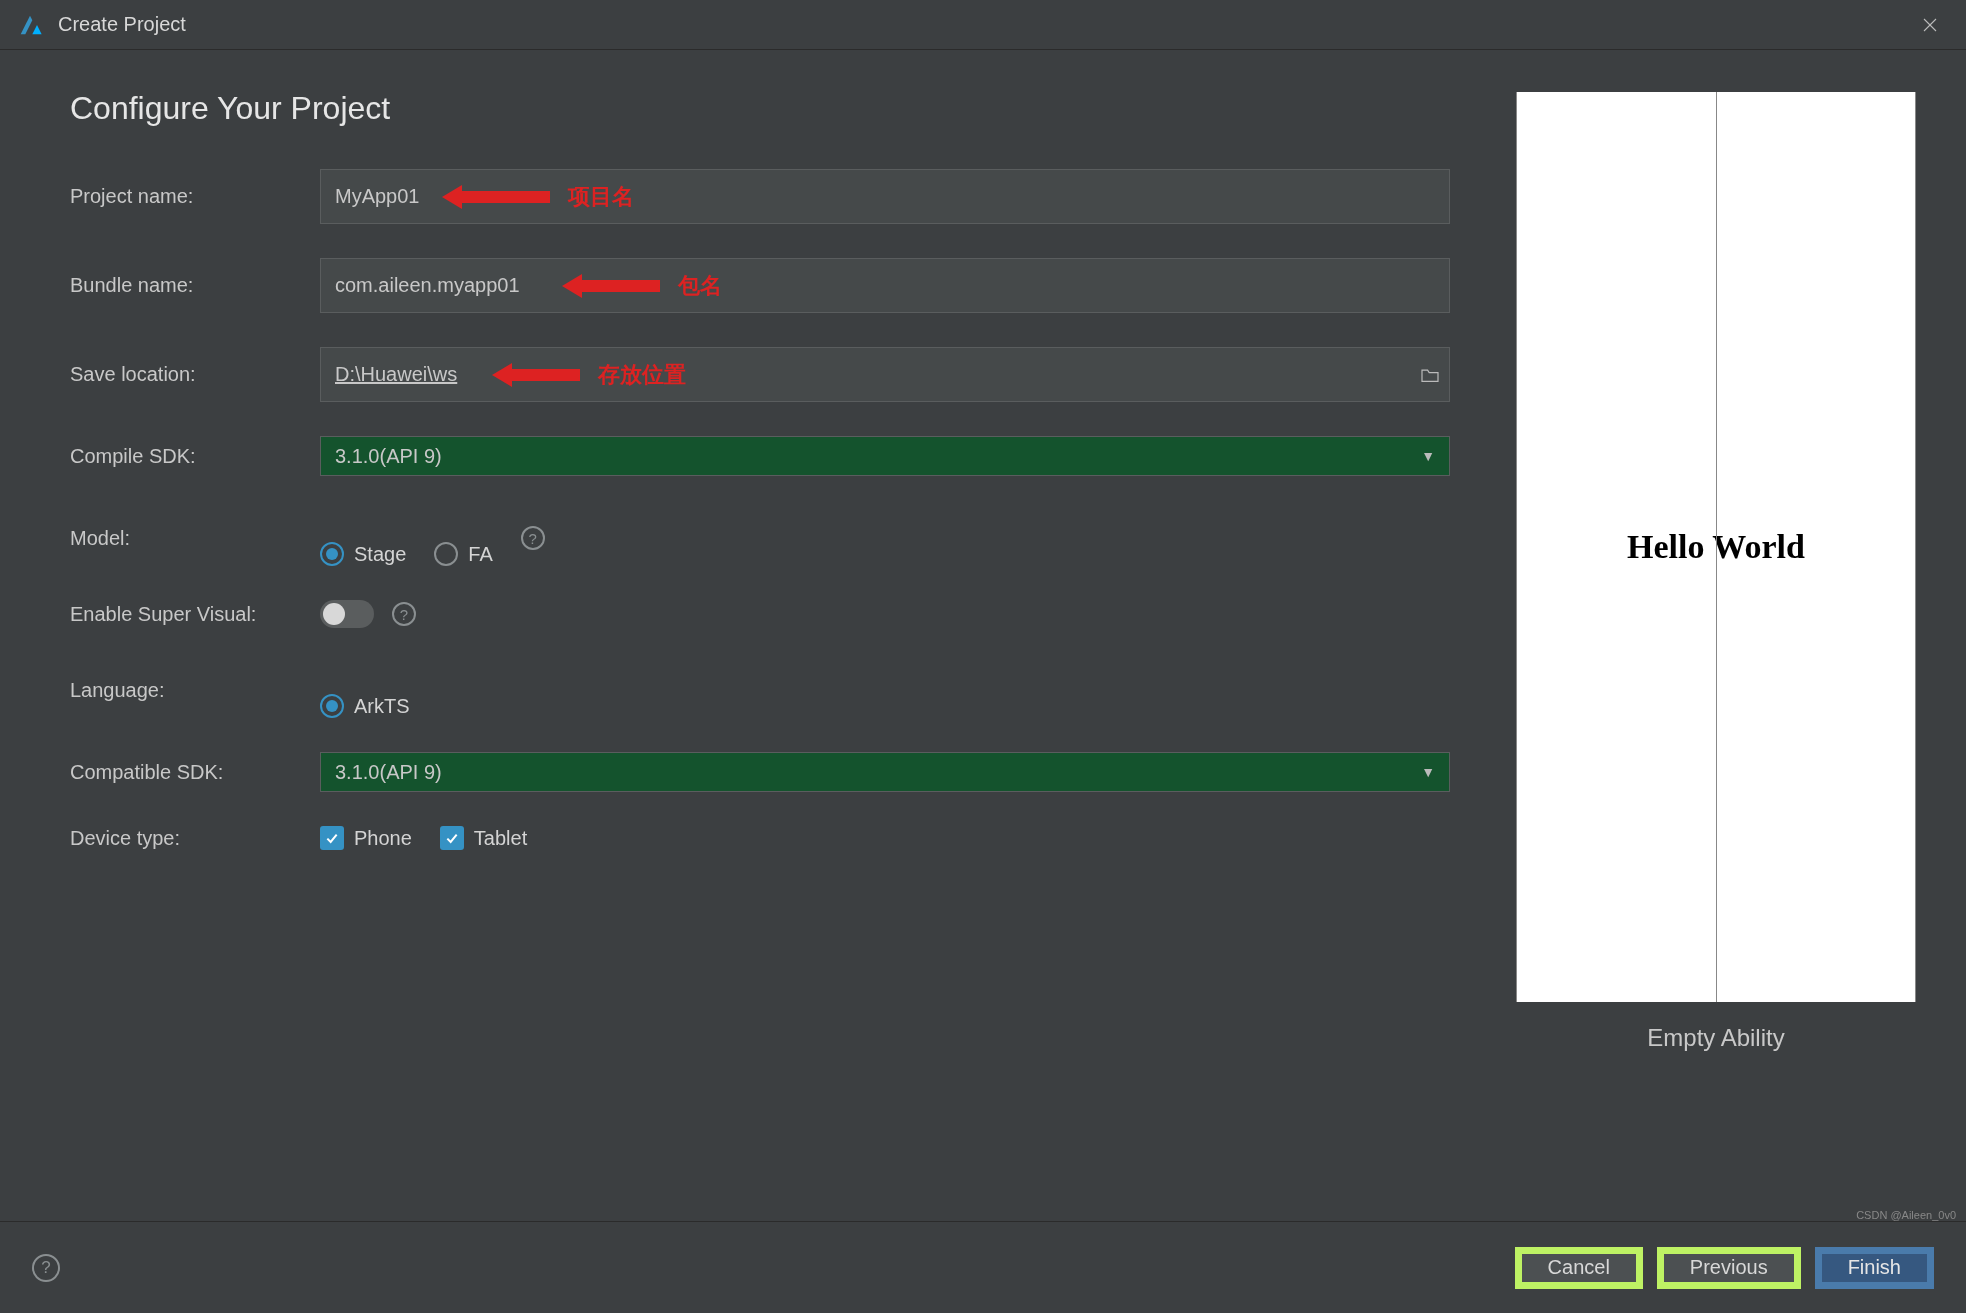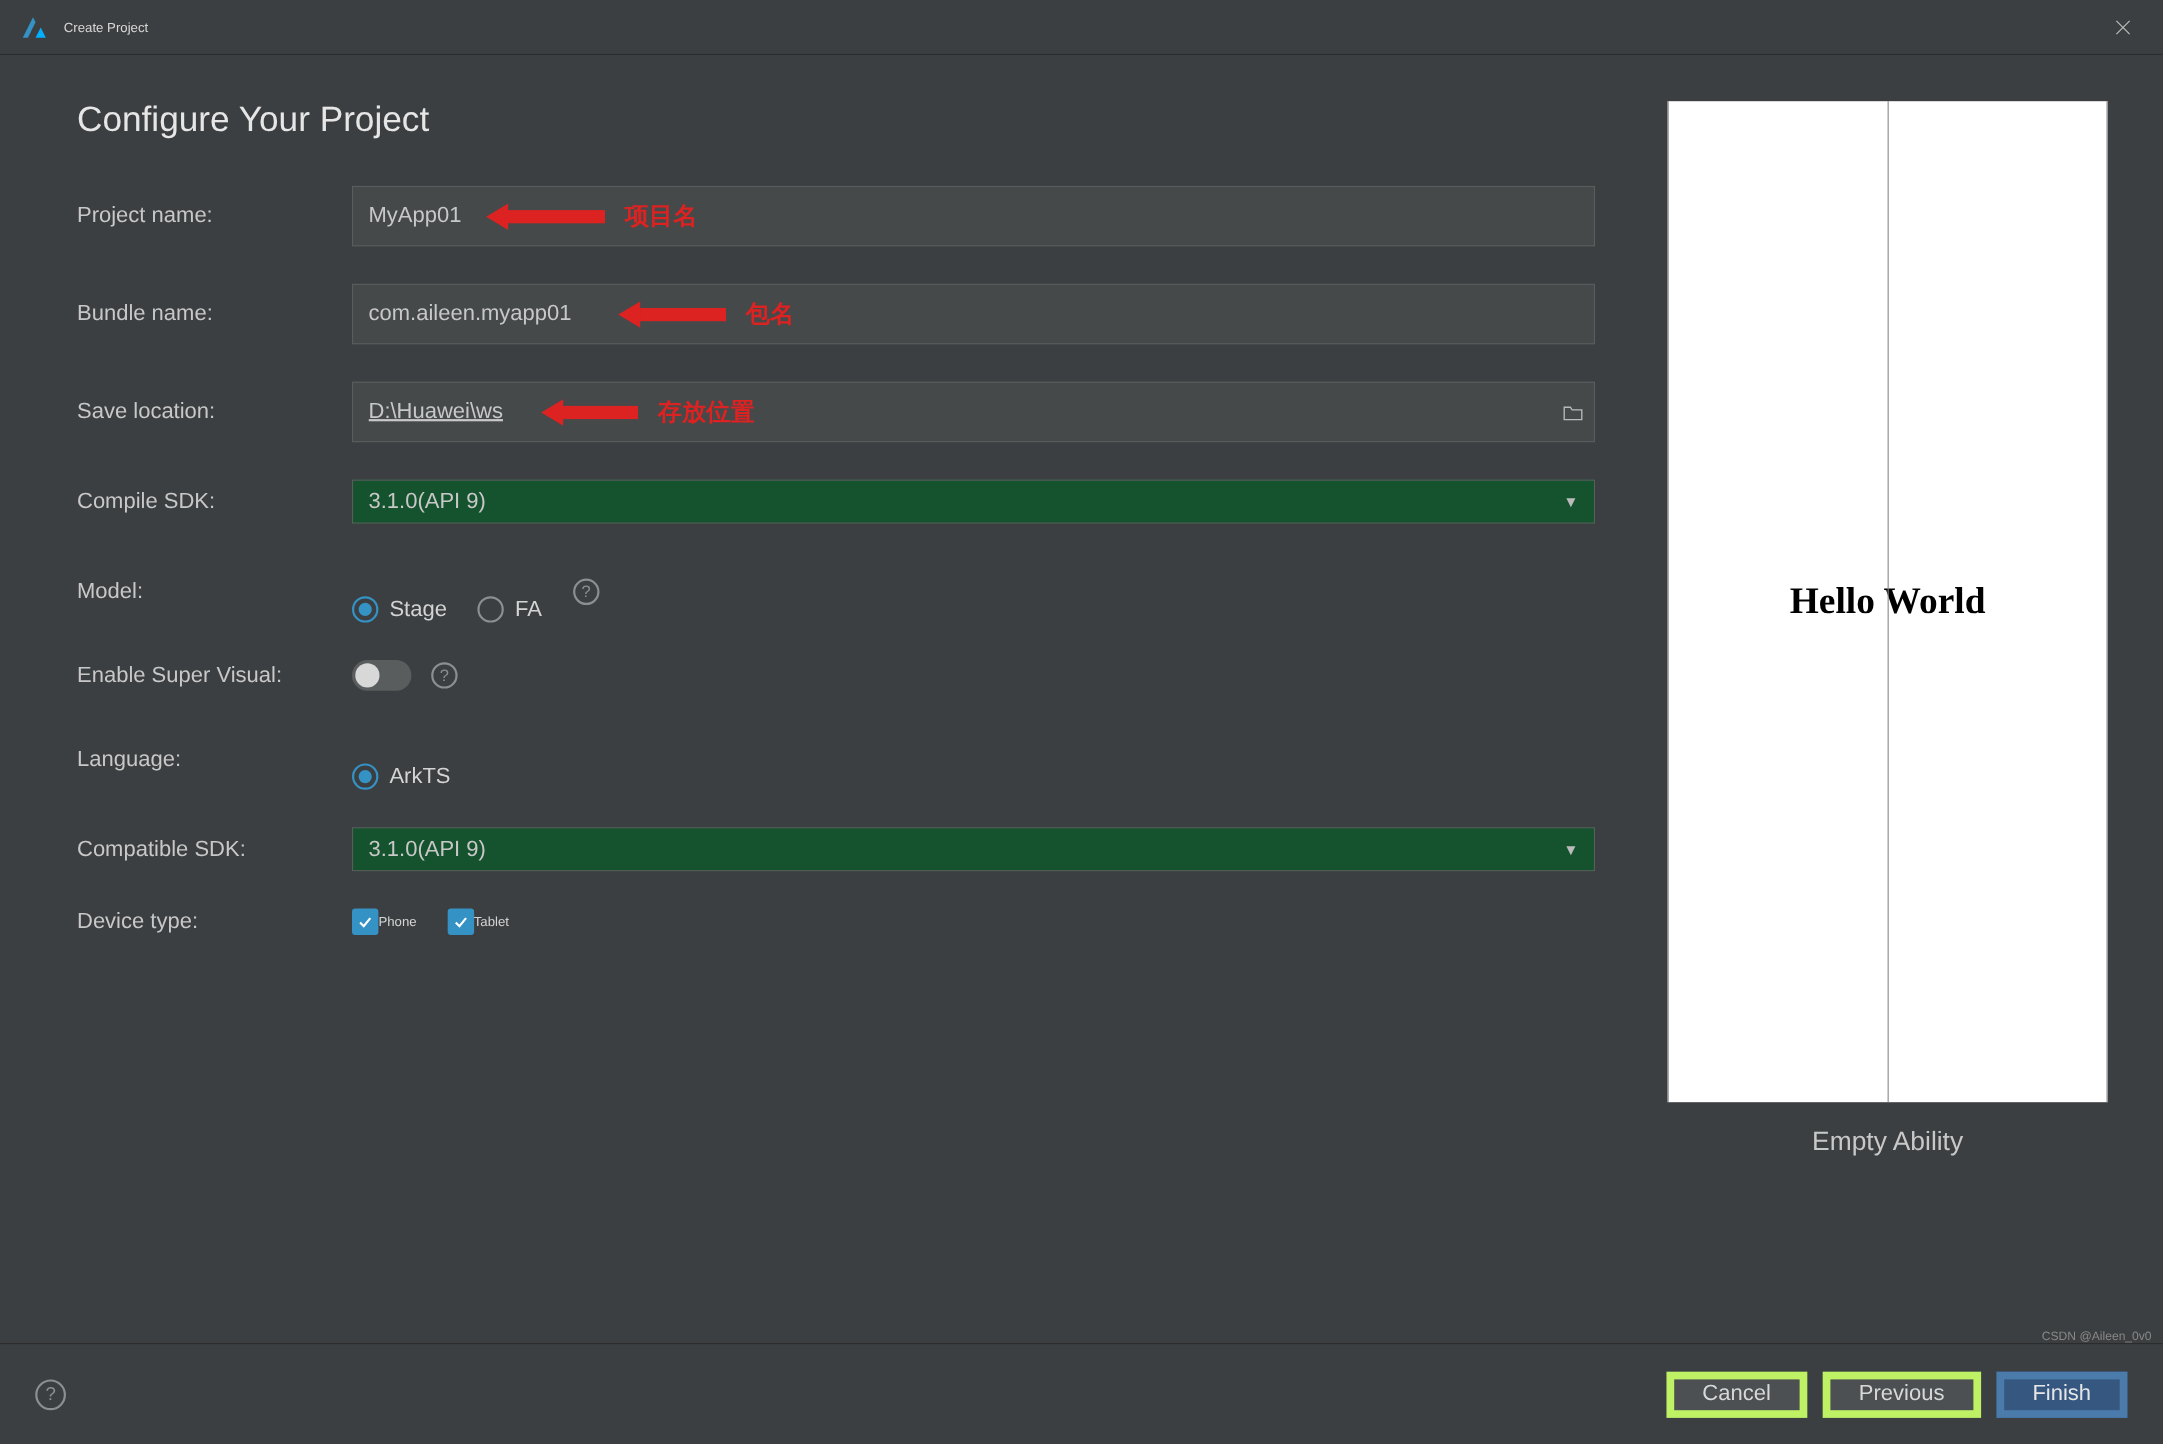--- a/index.html
+++ b/index.html
@@ -13,21 +13,21 @@
   }
   .window { width: 1966px; height: 1313px; display: flex; flex-direction: column; background: #3c3f41; }
   .titlebar {
     height: 50px;
     display: flex; align-items: center;
     padding: 0 16px;
     border-bottom: 1px solid #2b2b2b;
     background: #3c3f41;
   }
   .logo { width: 28px; height: 28px; margin-right: 14px; display:flex; align-items:center; justify-content:center;}
-  .titlebar-title { color: #d8d8d8; font-size: 12px; flex: 1; }
+  .titlebar-title { color: #d8d8d8; font-size: 20px; flex: 1; }
   .close-x { width: 40px; height: 40px; display:flex; align-items:center; justify-content:center; color:#bbbbbb; font-size:22px; cursor:pointer; }
   .close-x svg { width:18px; height:18px; }
   .body {
     flex: 1;
     display: flex;
     padding: 40px 40px 0 70px;
     position: relative;
   }
   .left { flex: 1; padding-right: 40px; }
   .right { width: 420px; display:flex; flex-direction:column; align-items:center; }
@@ -77,21 +77,21 @@
     color:#8a8f91; font-size:15px;
   }
   .toggle {
     width:54px; height:28px; border-radius:14px; background:#5a5d5e; position:relative; cursor:pointer;
   }
   .toggle::after {
     content:""; position:absolute; left:3px; top:3px; width:22px; height:22px;
     border-radius:50%; background:#d8d8d8;
   }
   .checks { display:flex; align-items:center; gap:28px; }
-  .check { display:flex; align-items:center; color:#d4d4d4; font-size:12px; cursor:pointer; }
+  .check { display:flex; align-items:center; gap:10px; color:#d4d4d4; font-size:20px; cursor:pointer; }
   .checkbox {
     width:24px; height:24px; background:#3592c4; border-radius:3px;
     display:flex; align-items:center; justify-content:center; color:white;
   }
   .checkbox svg { width:16px; height:16px; }
 
   
   .anno { position:absolute; display:flex; align-items:center; pointer-events:none; }
   .arrow-left {
     position:relative; height:12px; background:#d22; 

